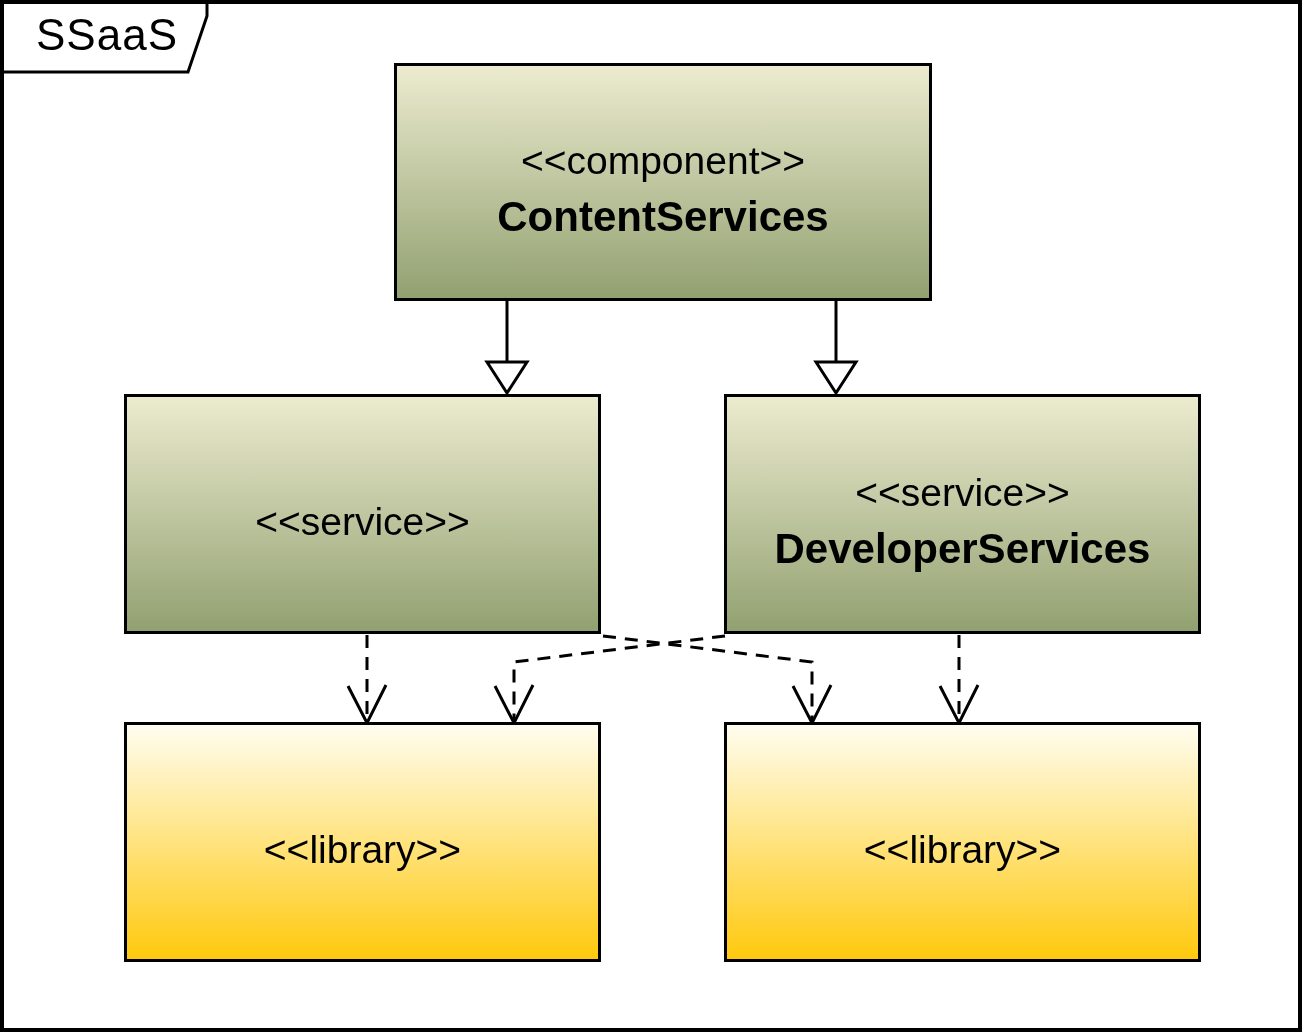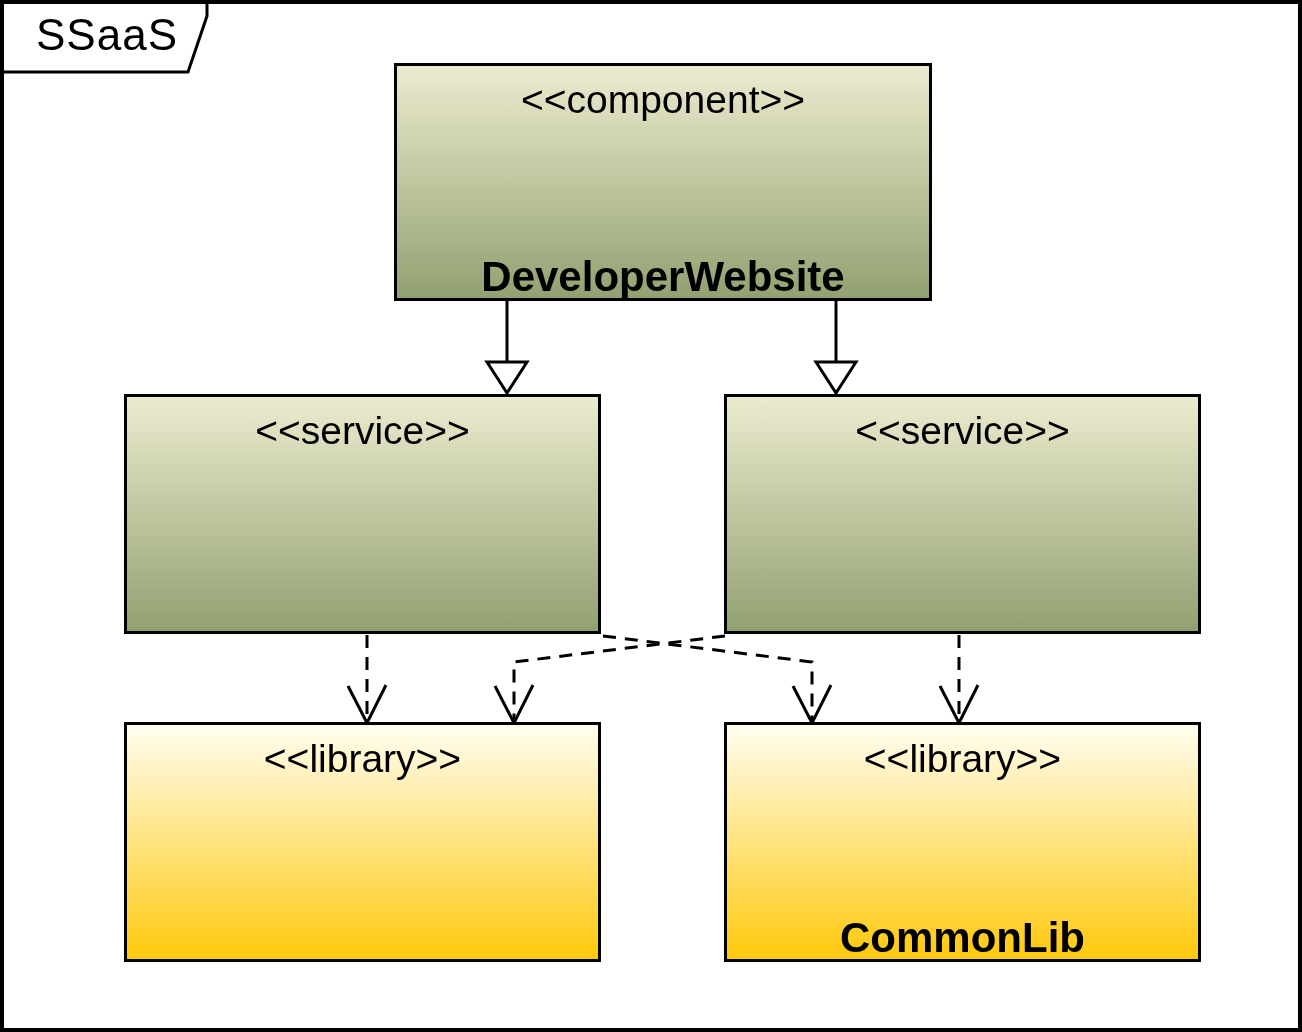--- a/index.html
+++ b/index.html
@@ -26,21 +26,21 @@
   }
 
   
   .node {
     position: absolute;
     box-sizing: border-box;
     border: 3px solid var(--line, #000);
     display: flex;
     flex-direction: column;
     align-items: center;
-    justify-content: space-between;
+    justify-content: center;
     gap: 16px;
     padding-top: 14px;
     text-align: center;
   }
   .node--green {
     background: linear-gradient(to bottom,
       var(--component-fill-top, #ECEBCF) 0%,
       var(--component-fill-bottom, #92A171) 100%);
   }
   .node--yellow {
@@ -124,33 +124,33 @@
     <g>
       <polyline class="stroke dashed" points="955,631 955,716"></polyline>
       <path class="stroke" d="M 936 682 L 955 719 L 974 681"></path>
     </g>
   </svg>
 
   <div class="frame-label-text">SSaaS</div>
 
   <div class="node node--green" id="node-developer-website">
     <div class="node__stereotype">&lt;&lt;component&gt;&gt;</div>
-    <div class="node__name">DeveloperWebsite</div>
+    <div class="node__name">ContentServices</div>
   </div>
 
   <div class="node node--green" id="node-content-services">
     <div class="node__stereotype">&lt;&lt;service&gt;&gt;</div>
   </div>
 
   <div class="node node--green" id="node-developer-services">
     <div class="node__stereotype">&lt;&lt;service&gt;&gt;</div>
+    <div class="node__name">DeveloperServices</div>
   </div>
 
   <div class="node node--yellow" id="node-developer-data">
     <div class="node__stereotype">&lt;&lt;library&gt;&gt;</div>
   </div>
 
   <div class="node node--yellow" id="node-common-lib">
     <div class="node__stereotype">&lt;&lt;library&gt;&gt;</div>
-    <div class="node__name">CommonLib</div>
   </div>
 
 </div>
 
 </body></html>

